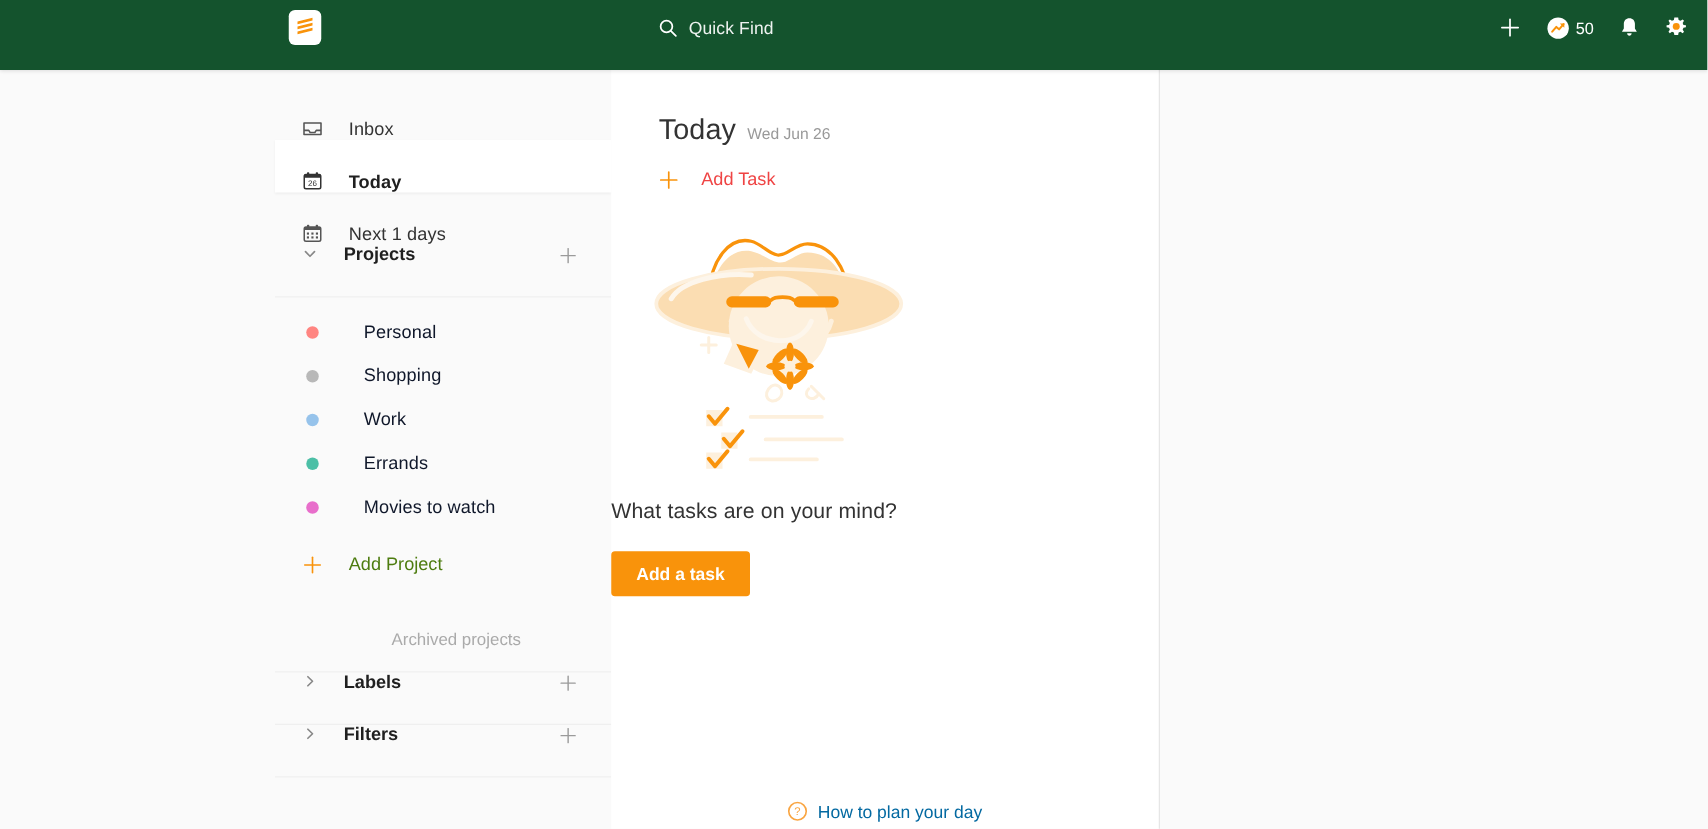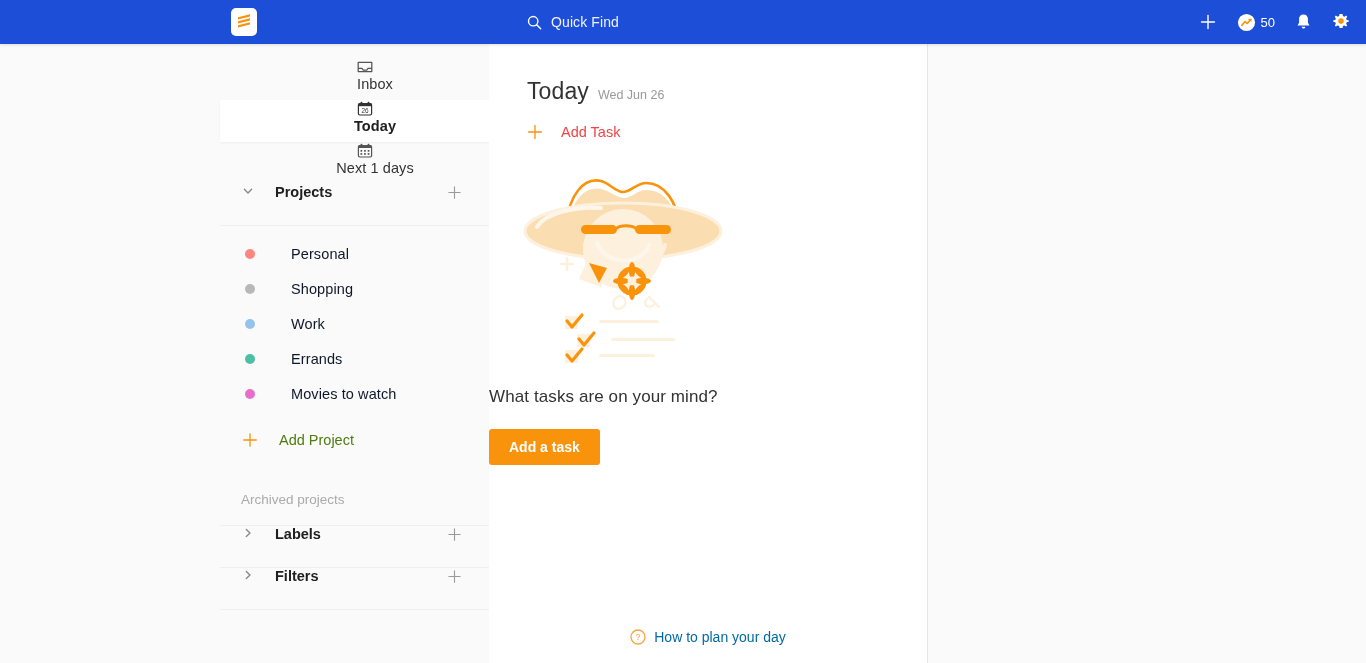--- a/index.html
+++ b/index.html
@@ -13,22 +13,22 @@
   body {
     font-family: "Liberation Sans", sans-serif;
     background: #fafafa;
     color: #202020;
     -webkit-font-smoothing: antialiased;
   }
 
   
   .topbar {
     position: relative;
-    height: 44px;
-    background: #1d4ed8;
+    height: 56px;
+    background: #14532d;
     display: flex;
     align-items: center;
     box-shadow: 0 1px 3px rgba(0,0,0,0.12);
     z-index: 20;
   }
 
   .logo-wrap {
     position: absolute;
     left: 231px;
     top: 8px;
@@ -91,27 +91,26 @@
   .sidebar {
     width: 489px;
     flex: 0 0 489px;
     background: #fafafa;
     padding-top: 14px;
     position: relative;
   }
 
   .nav-item {
     display: flex;
-    align-items: center;
+    align-items: flex-end;
     height: 42px;
     padding-left: 21px;
     margin-left: 220px;
     cursor: pointer;
     position: relative;
-    flex-direction: column;
   }
   .nav-item .nav-label {
     font-size: 14.5px;
     color: #333333;
     margin-left: 20px;
     letter-spacing: 0.1px;
   }
   .nav-item.selected {
     background: #ffffff;
     box-shadow: 0 1px 2px rgba(0,0,0,0.05);
@@ -205,20 +204,21 @@
     margin-left: 220px;
     padding-left: 21px;
     margin-top: 30px;
     margin-bottom: 16px;
     font-size: 13.5px;
     color: #aaaaaa;
     cursor: pointer;
     height: 20px;
     display: flex;
     align-items: center;
+    justify-content: center;
   }
 
   .sidebar-divider-top {
     margin-left: 220px;
     border-top: 1px solid #efefef;
   }
 
   
   .content {
     flex: 1;

